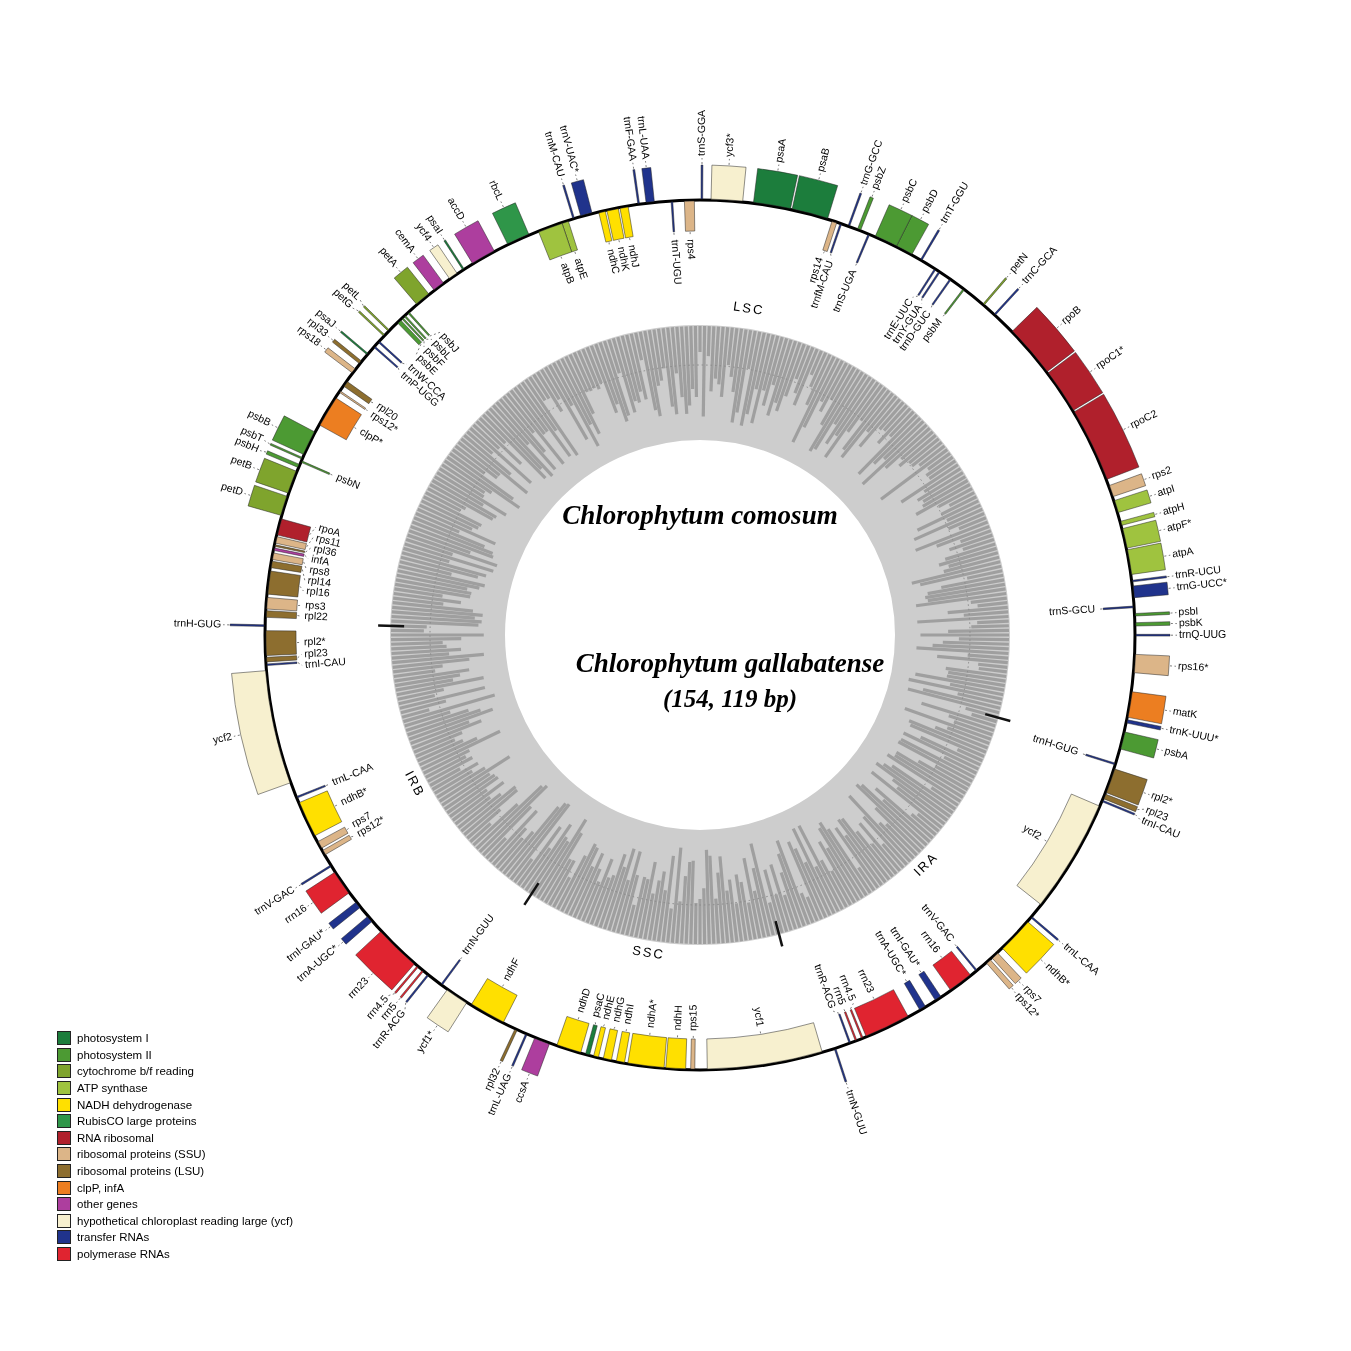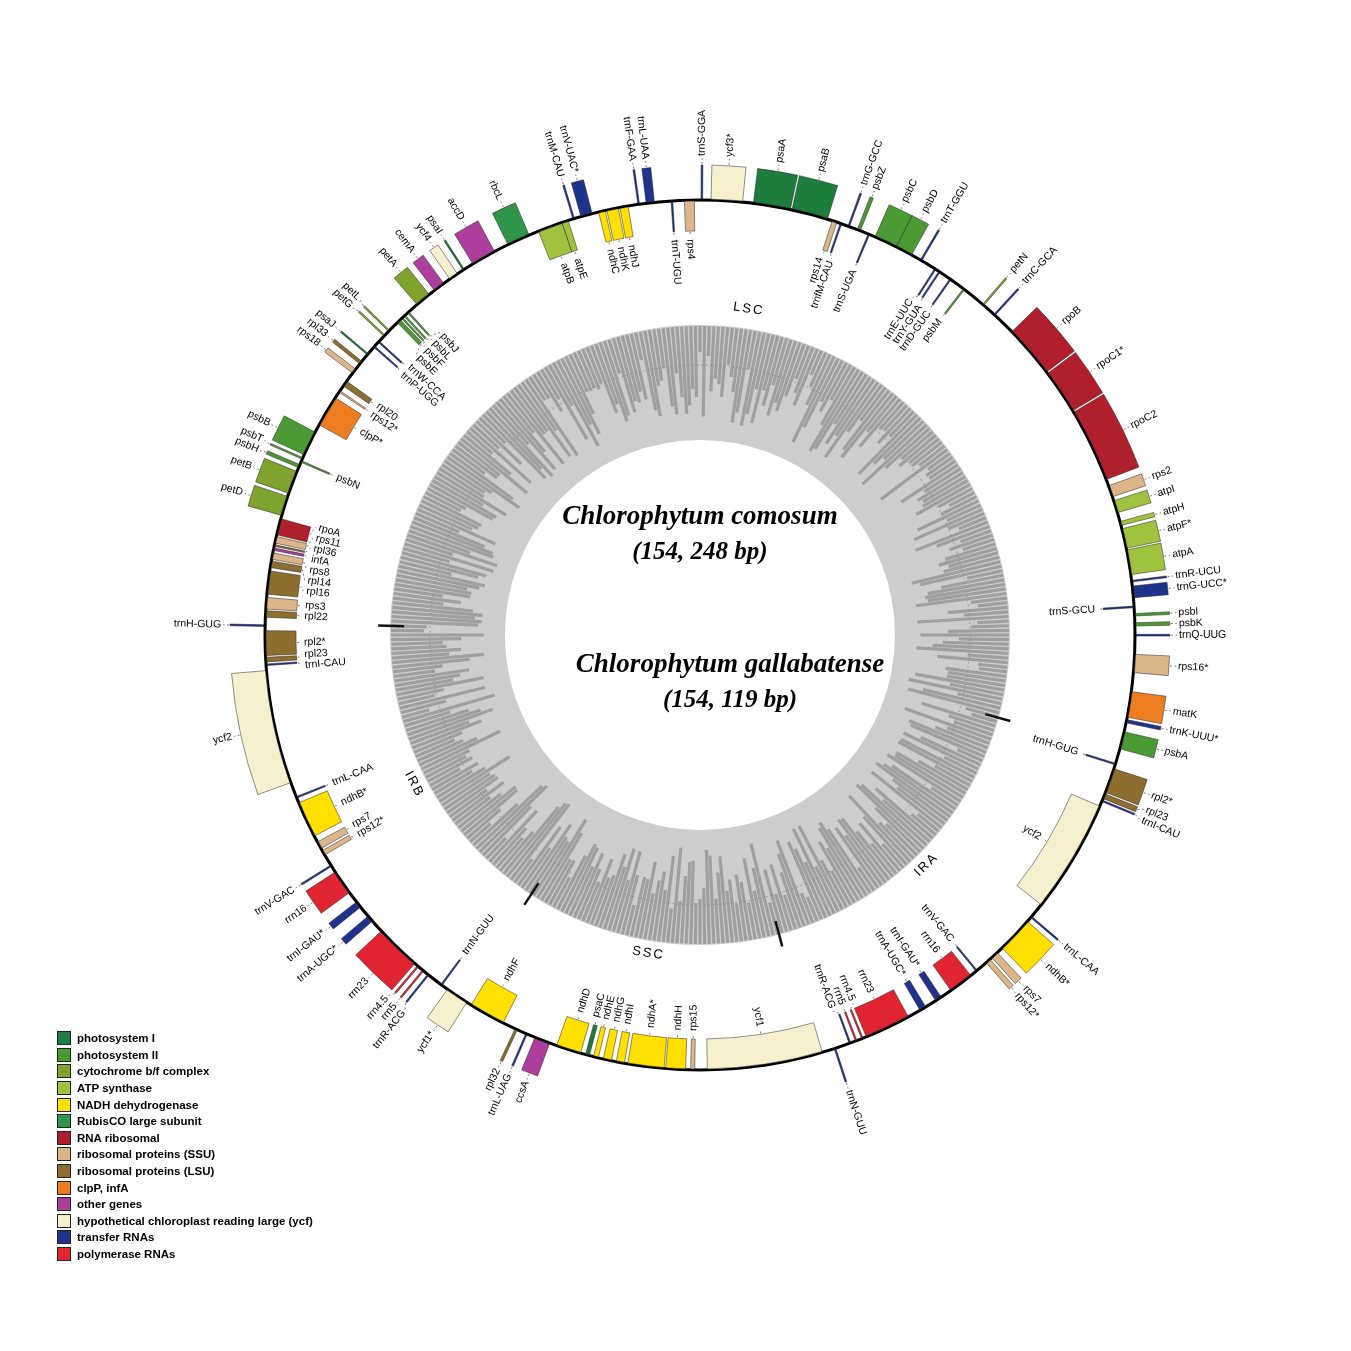--- a/index.html
+++ b/index.html
@@ -6,21 +6,21 @@
   .stage{position:relative;width:1351px;height:1351px;background:#fff;overflow:hidden;
          font-family:"Liberation Sans",sans-serif;}
   #map{position:absolute;left:0;top:0;}
   #map text.gene{font:10.5px "Liberation Sans",sans-serif;fill:#000;}
   #map text.region{font:13px "Liberation Sans",sans-serif;fill:#000;letter-spacing:2px;}
   .title-block{position:absolute;left:700px;transform:translateX(-50%);text-align:center;
                font-family:Liberation Serif, serif;font-style:italic;font-weight:bold;color:#000;}
   .title-block .sp{font-size:27px;line-height:36px;white-space:nowrap;}
   .title-block .bp{font-size:25px;line-height:36px;white-space:nowrap;}
   #t1{top:497px;} #t2{top:645px;margin-left:30px;}
-  #legend{position:absolute;left:57px;top:1030px;font-weight:bold;}
+  #legend{position:absolute;left:57px;top:1030px;}
   .lrow{display:flex;align-items:center;height:16.6px;}
   .lrow .sw{width:12px;height:12px;border:1px solid #222;margin-right:6px;flex:0 0 auto;}
   .lrow .ltext{font-size:11.5px;color:#000;white-space:nowrap;}
 </style>
 </head>
 <body>
 
 <div class="stage">
   <svg id="map" width="1351" height="1351" viewBox="0 0 1351 1351">
       <circle cx="700" cy="635" r="252.5" fill="none" stroke="#cdcdcd" stroke-width="115"></circle>
@@ -847,51 +847,50 @@
       <line x1="931.9937173696944" y1="305.47319517072617" x2="930.6566730480495" y2="309.42589295460675" stroke="#444" stroke-width="0.7" stroke-dasharray="2 2.5"></line>
       <text x="928.9224123484402" y="311.87381857148944" class="gene" text-anchor="end" dominant-baseline="middle" transform="rotate(-54.683902439024386 928.9224123484402 311.87381857148944)">trnD-GUC</text>
       <line x1="944.4452534328993" y1="314.6010017585486" x2="942.0189978156994" y2="317.7811406989104" stroke="#444" stroke-width="0.7" stroke-dasharray="2 2.5"></line>
       <text x="940.1993061027994" y="320.1662449041818" class="gene" text-anchor="end" dominant-baseline="middle" transform="rotate(-52.65853658536585 940.1993061027994 320.1662449041818)">psbM</text>
       <line x1="1102.1566696691089" y1="608.9421213324788" x2="1098.1650401934849" y2="609.2007603266974" stroke="#444" stroke-width="0.7" stroke-dasharray="2 2.5"></line>
       <text x="1095.171318086767" y="609.3947395723613" class="gene" text-anchor="end" dominant-baseline="middle" transform="rotate(-3.707317073170728 1095.171318086767 609.3947395723613)">trnS-GCU</text>
     </svg>
 
   <div class="title-block" id="t1">
     <div class="sp">Chlorophytum comosum</div>
-    <div class="bp">(154, 248 bp)</div>
   </div>
   <div class="title-block" id="t2">
     <div class="sp">Chlorophytum gallabatense</div>
     <div class="bp">(154, 119 bp)</div>
   </div>
 
   <div id="legend">
       <div class="lrow">
         <span class="sw" style="background: rgb(28, 125, 60);"></span>
         <span class="ltext">photosystem I</span>
       </div>
       <div class="lrow">
         <span class="sw" style="background: rgb(76, 154, 51);"></span>
         <span class="ltext">photosystem II</span>
       </div>
       <div class="lrow">
         <span class="sw" style="background: rgb(127, 164, 45);"></span>
-        <span class="ltext">cytochrome b/f complex</span>
+        <span class="ltext">cytochrome b/f reading</span>
       </div>
       <div class="lrow">
         <span class="sw" style="background: rgb(159, 195, 63);"></span>
         <span class="ltext">ATP synthase</span>
       </div>
       <div class="lrow">
         <span class="sw" style="background: rgb(255, 224, 0);"></span>
         <span class="ltext">NADH dehydrogenase</span>
       </div>
       <div class="lrow">
         <span class="sw" style="background: rgb(47, 150, 73);"></span>
-        <span class="ltext">RubisCO large subunit</span>
+        <span class="ltext">RubisCO large proteins</span>
       </div>
       <div class="lrow">
         <span class="sw" style="background: rgb(176, 32, 44);"></span>
         <span class="ltext">RNA ribosomal</span>
       </div>
       <div class="lrow">
         <span class="sw" style="background: rgb(220, 181, 136);"></span>
         <span class="ltext">ribosomal proteins (SSU)</span>
       </div>
       <div class="lrow">

